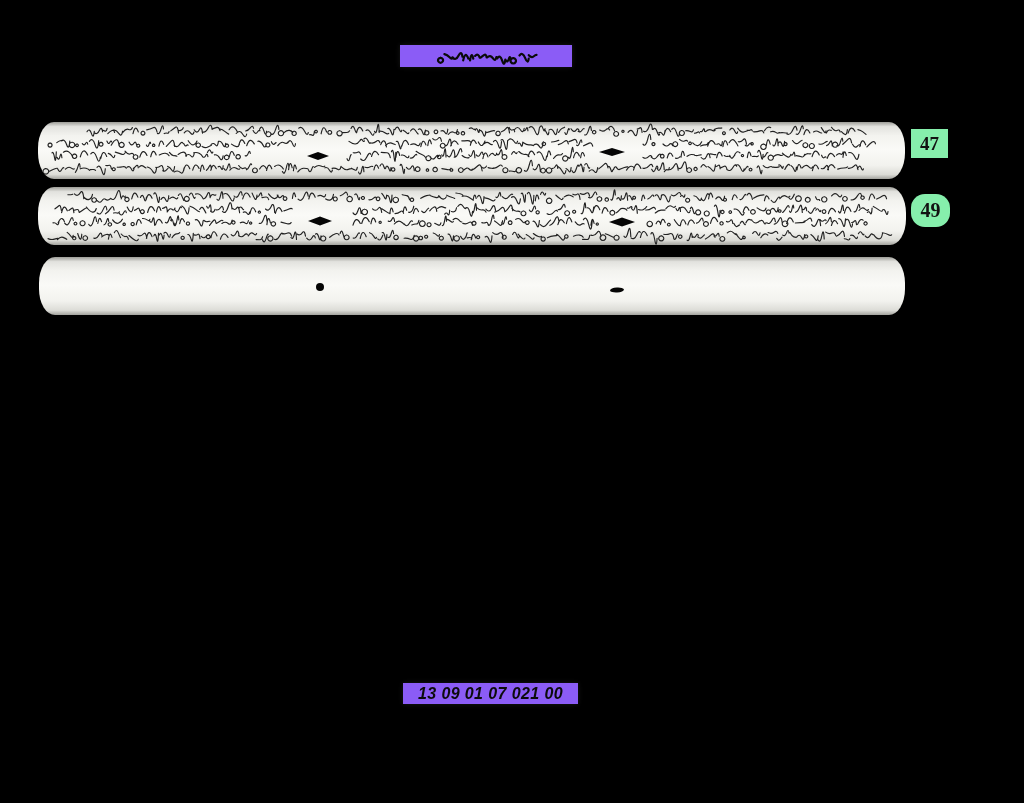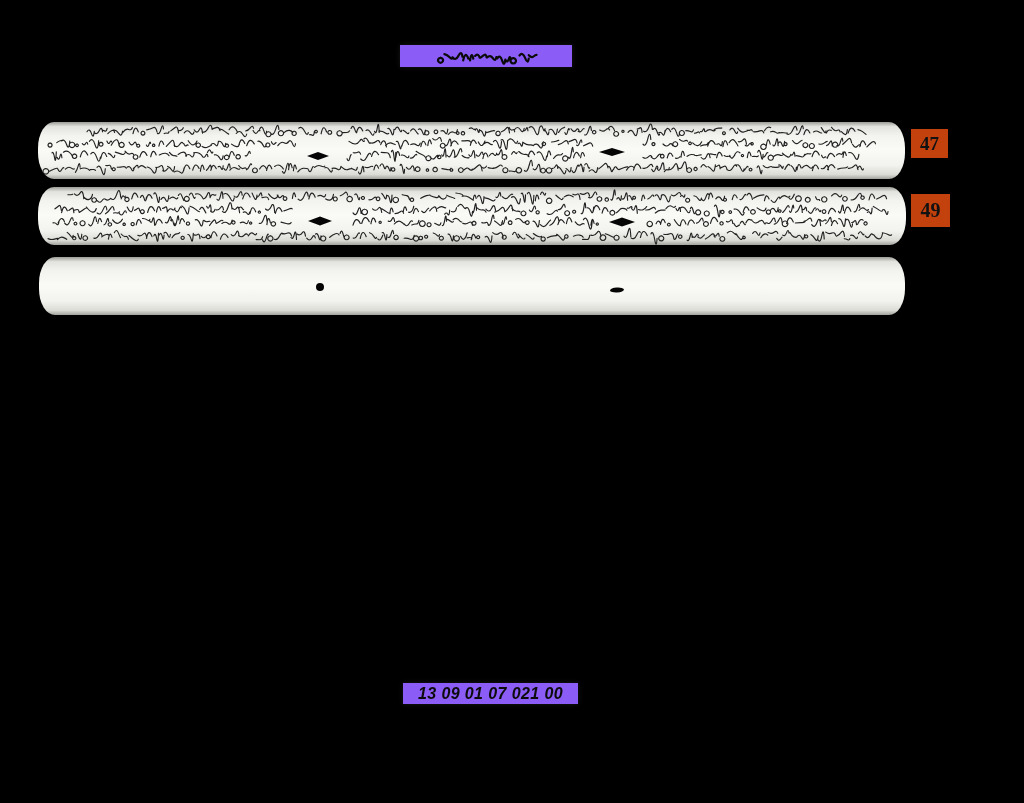--- a/index.html
+++ b/index.html
@@ -26,25 +26,25 @@
     background:linear-gradient(180deg,
       #9d9d98 0%,#e2e2de 8%,#f3f3ef 24%,#fafaf7 48%,
       #f2f2ee 76%,#dcdcd7 92%,#a3a39e 100%);
   }
   .leaf svg{position:absolute;left:0;top:0;width:100%;height:100%;}
   .leaf-47{left:38px;top:122px;width:867px;height:57px;}
   .leaf-49{left:38px;top:187px;width:868px;height:58px;}
   .leaf-blank{left:39px;top:257px;width:866px;height:58px;}
   
   .numtag{
-    position:absolute;background:#c2410c;color:#121212;text-align:center;
+    position:absolute;background:#86efac;color:#121212;text-align:center;
     font-family:"Liberation Serif",serif;font-weight:bold;
   }
   .tag-47{left:911px;top:129px;width:37px;height:29px;font-size:19px;line-height:29px;}
-  .tag-49{left:911px;top:194px;width:39px;height:33px;font-size:20px;line-height:33px;}
+  .tag-49{left:911px;top:194px;width:39px;height:33px;font-size:20px;line-height:33px;border-radius:14px;}
   .visually-hidden{
     position:absolute;width:1px;height:1px;overflow:hidden;
     clip:rect(0 0 0 0);white-space:nowrap;
   }
 </style>
 </head>
 <body>
 
 <div class="stage">
 

